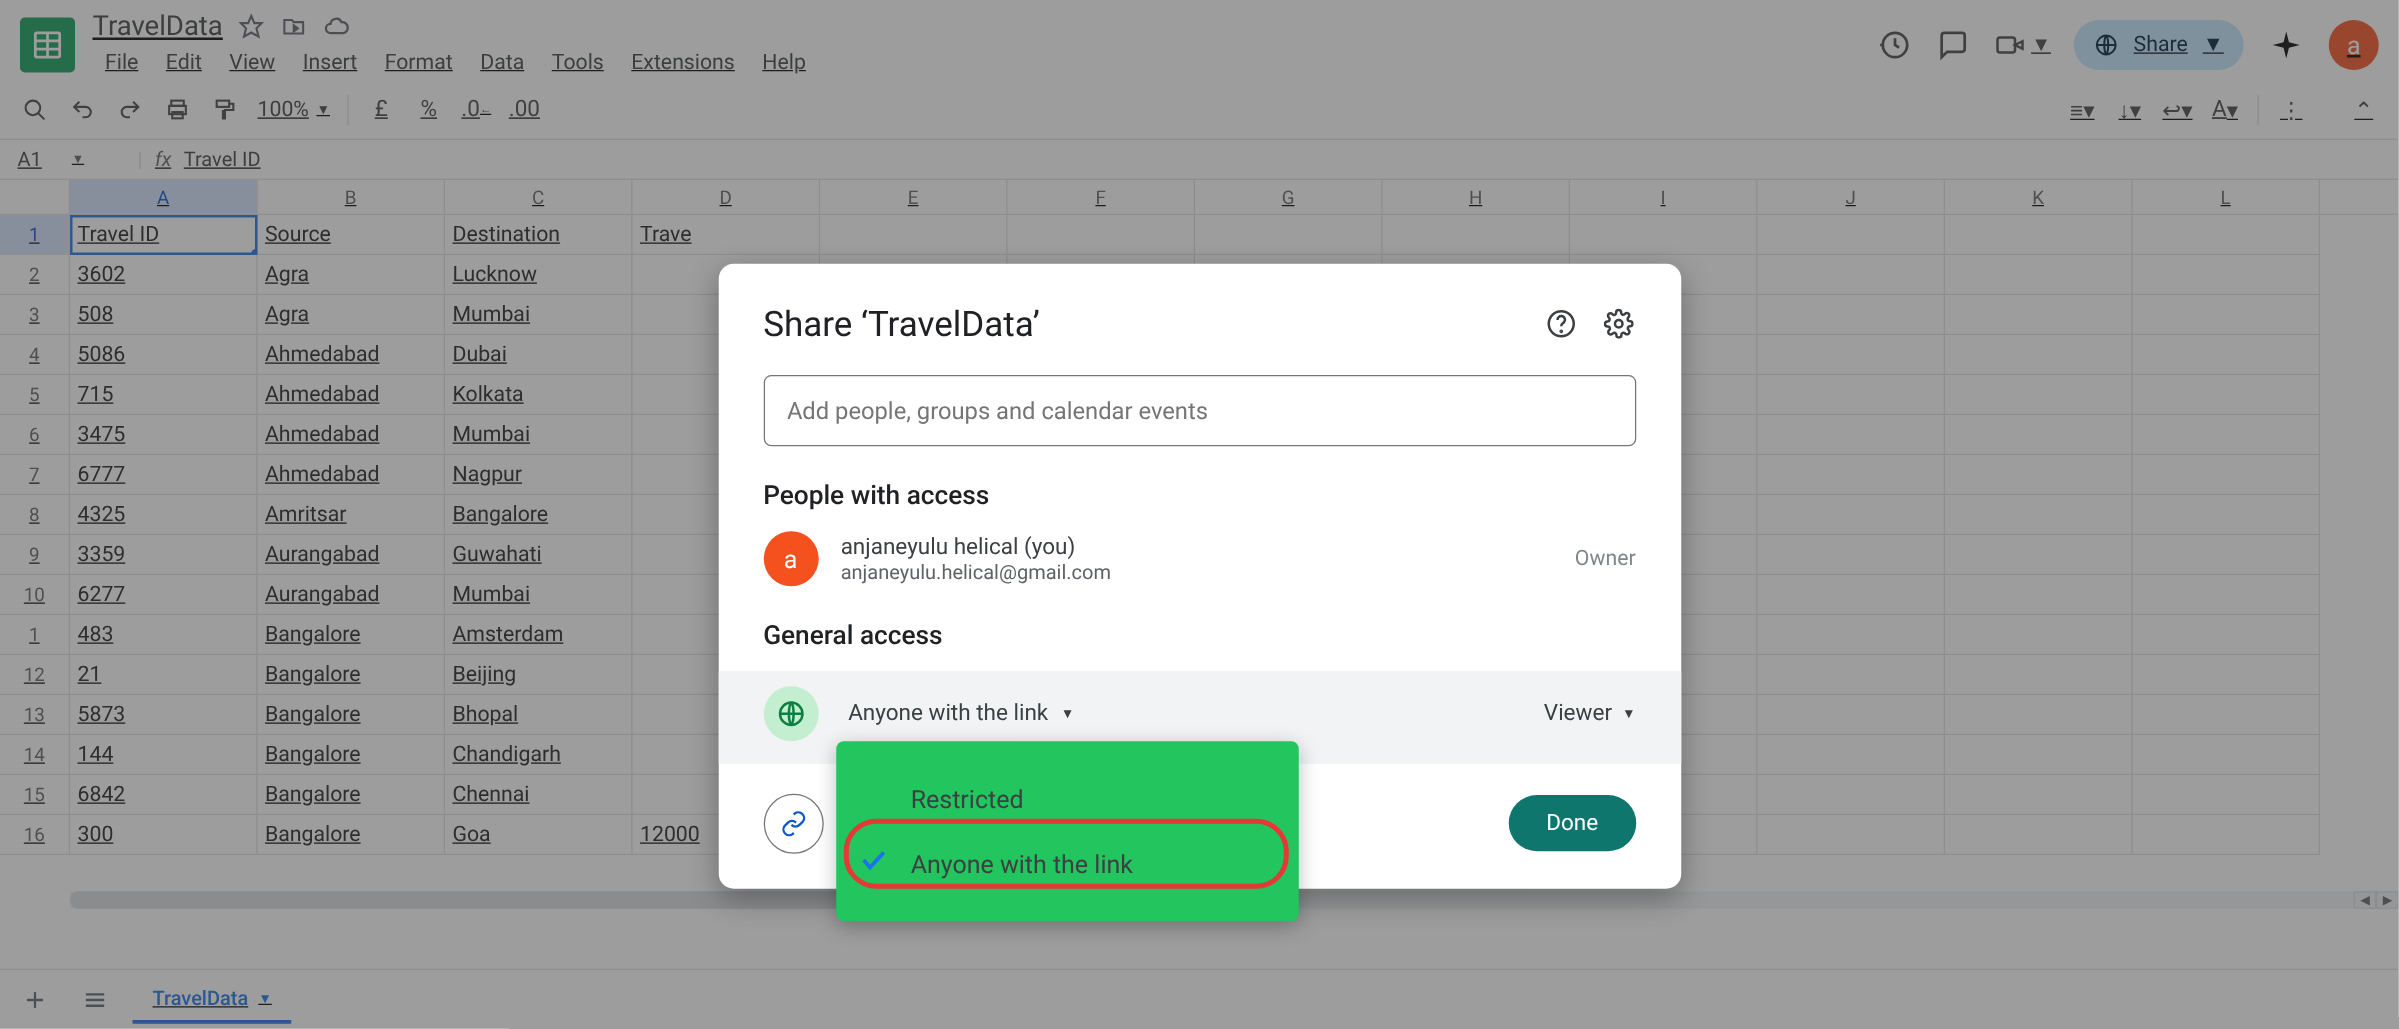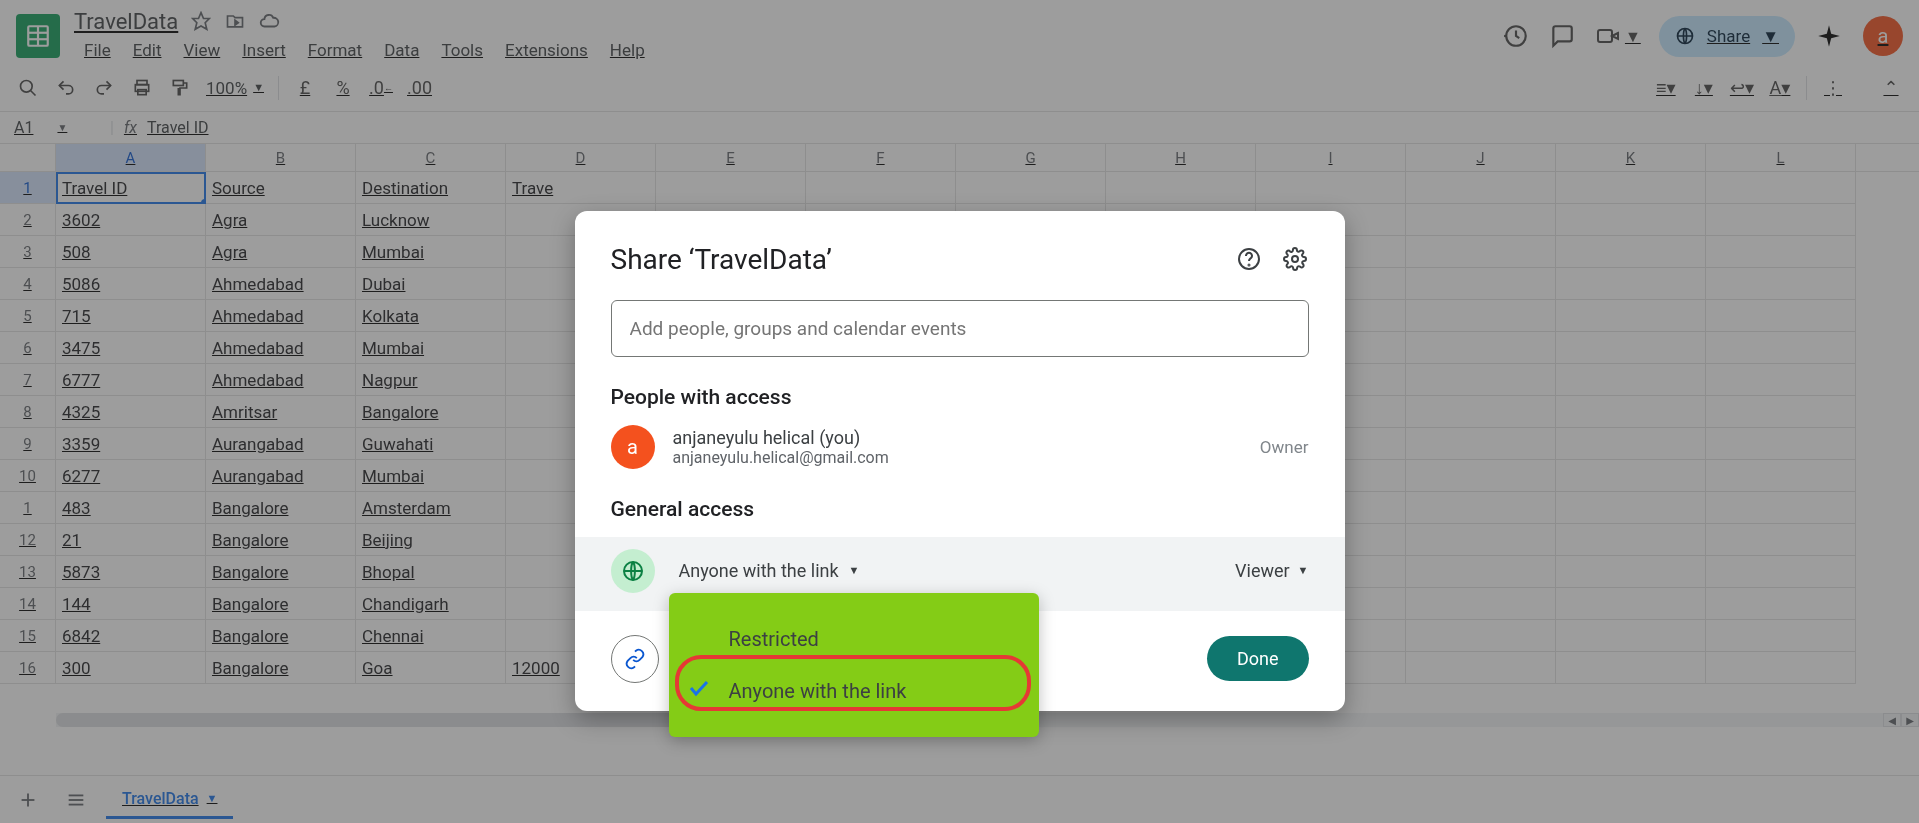--- a/index.html
+++ b/index.html
@@ -79,21 +79,21 @@
 .general-row { display: flex; align-items: center; gap: 14px; position: relative; }
 .globe { width: 44px; height: 44px; border-radius: 50%; background: #c4eed0; color: #0b8043; display:flex; align-items:center; justify-content:center; }
 .access-dd { display: flex; align-items: center; gap: 10px; font-size: 18px; color: #3c4043; padding: 6px 10px; cursor:pointer; }
 .viewer-dd { margin-left: auto; display: flex; align-items: center; gap: 8px; font-size: 18px; color: #3c4043; cursor:pointer; }
 
 .footer { display: flex; justify-content: space-between; align-items: center; margin-top: 24px; }
 .copy-link { width: 48px; height: 48px; border: 1px solid #747775; border-radius: 40px; display:flex; align-items:center; justify-content:center; color:#0b57d0; cursor:pointer; }
 .done-btn { background: #0f766e; color: #fff; font-size: 18px; padding: 12px 30px; border-radius: 40px; cursor: pointer; border: none; }
 
 
-.dd-menu { position: absolute; top: 44px; left: 58px; width: 370px; background: #84cc16; border-radius: 6px; box-shadow: 0 4px 16px rgba(0,0,0,0.25); padding: 20px 0; z-index: 10; }
+.dd-menu { position: absolute; top: 44px; left: 58px; width: 370px; background: #22c55e; border-radius: 6px; box-shadow: 0 4px 16px rgba(0,0,0,0.25); padding: 20px 0; z-index: 10; }
 .dd-item { display: flex; align-items: center; padding: 14px 20px 14px 60px; font-size: 20px; color: #3c4043; cursor: pointer; position: relative; }
 .dd-item.sel::before { content: ''; position: absolute; left: 18px; width: 22px; height: 22px; }
 .dd-check { position: absolute; left: 18px; color: #1a73e8; }
 .highlight-ring { position: absolute; border: 4px solid #e53935; border-radius: 26px; left: 6px; top: 62px; width: 356px; height: 56px; pointer-events: none; }
 
 .scrollbar-h { position: absolute; bottom: 48px; left: 56px; right: 0; height: 14px; background: #f1f3f4; }
 .scrollbar-h .thumb { height: 100%; width: 620px; background: #dadce0; border-radius: 7px; }
 .nav-arrows { position:absolute; bottom:48px; right:0; display:flex; }
 .nav-arrows div { width:18px; height:14px; border:1px solid #dadce0; display:flex;align-items:center;justify-content:center;font-size:10px;color:#5f6368;}
 </style>

